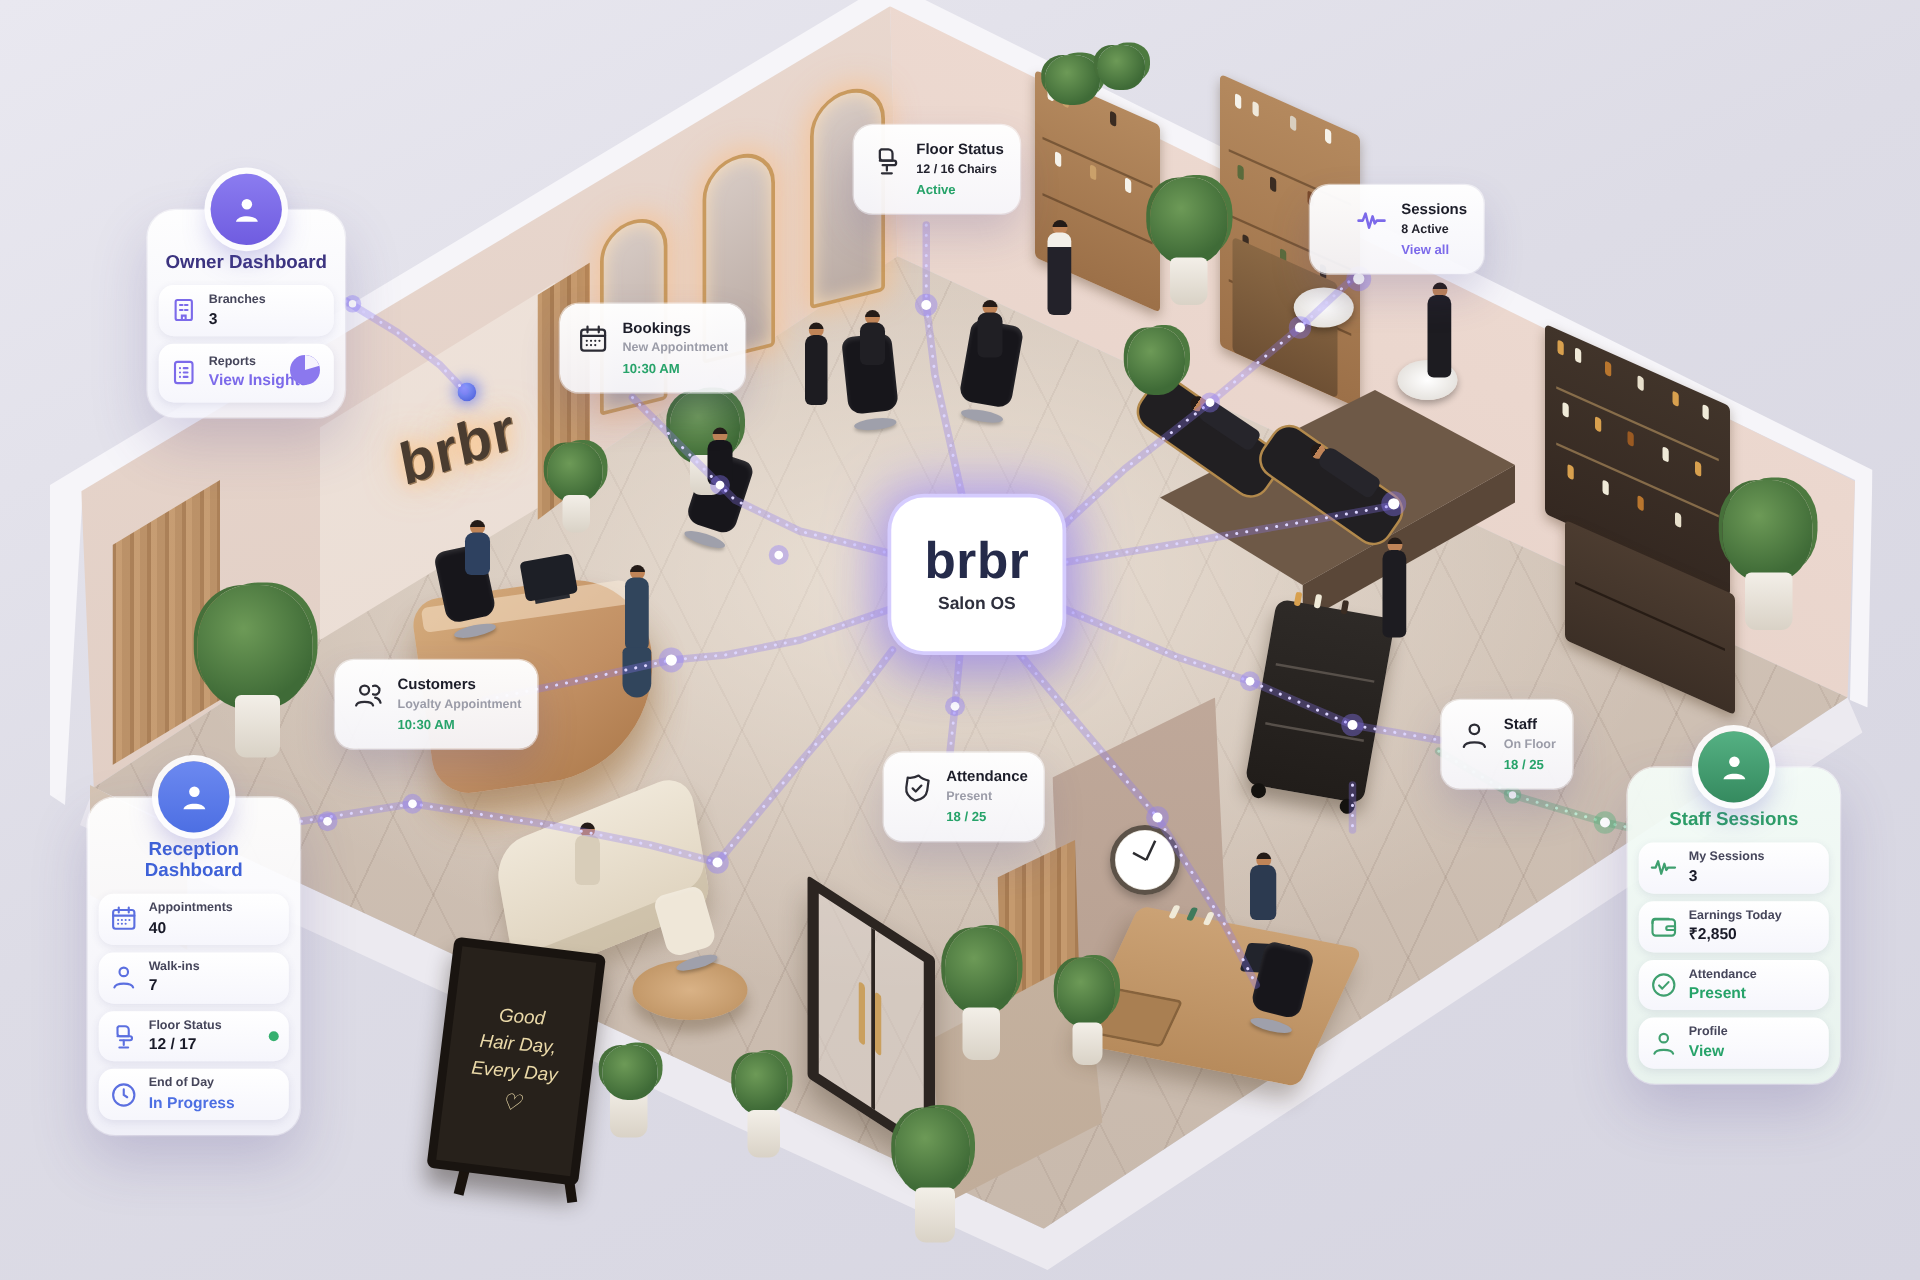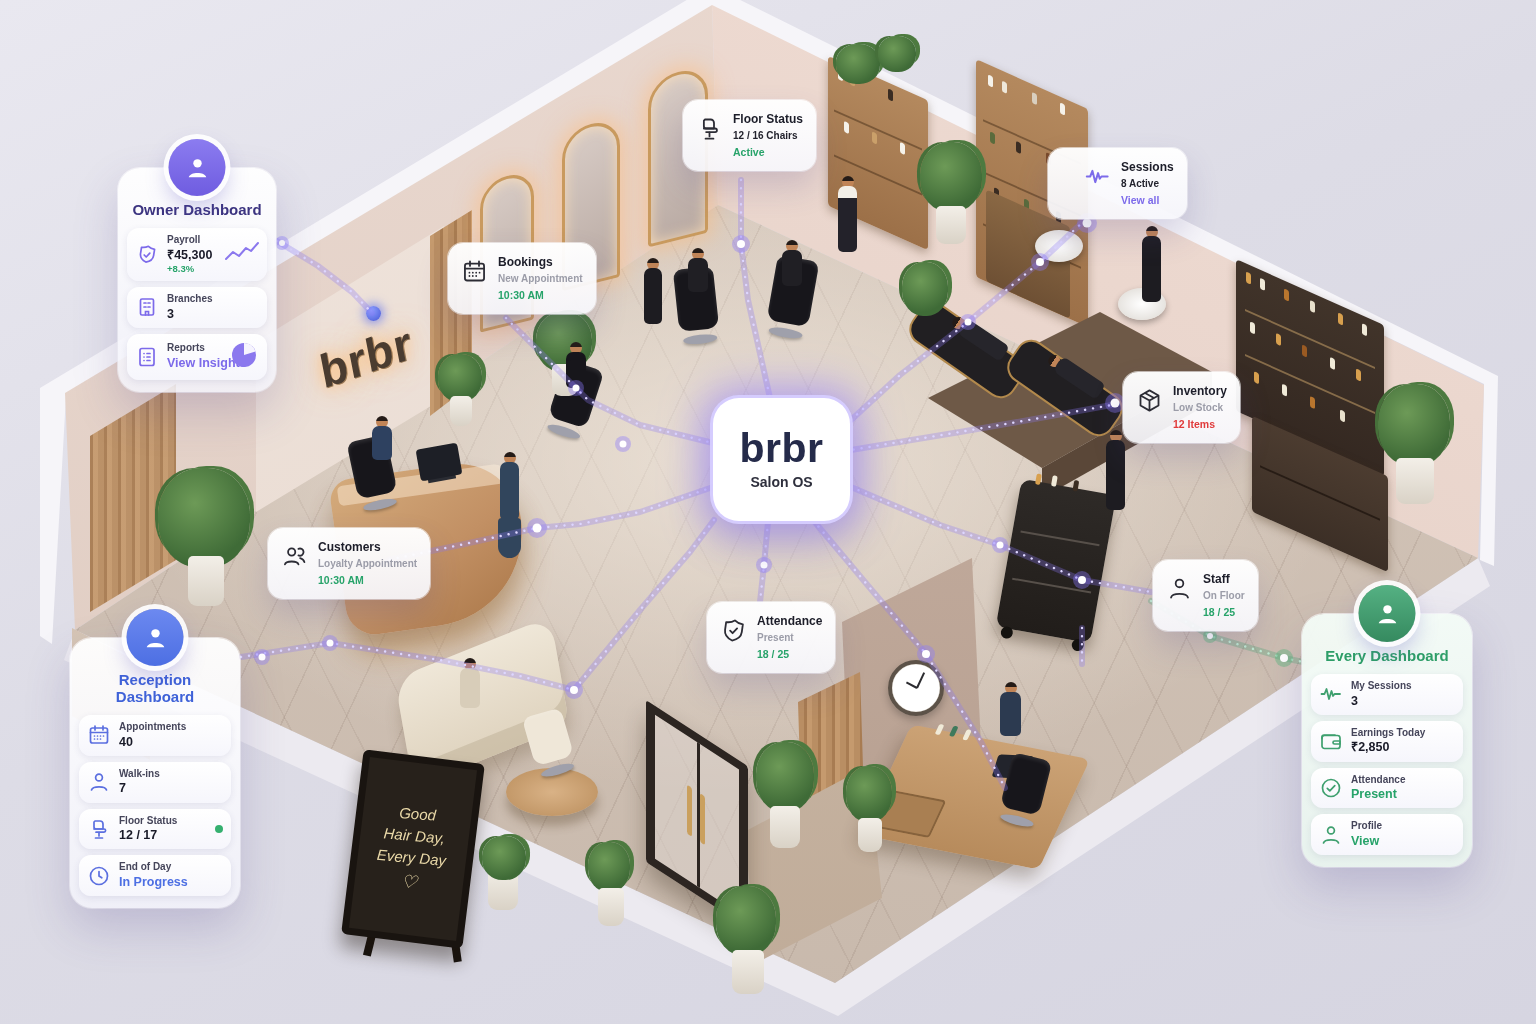--- a/index.html
+++ b/index.html
@@ -441,34 +441,20 @@
         <path d="M2.5 12h3l2-5 2.5 10 2.5-8 1.5 5 1.5-2h5.5"></path>
         </svg>
     </div>
     <div>
       <div class="ft">Sessions</div>
       <div class="fl2 darktx">8 Active</div>
       <div class="fl3 purpletx">View all</div>
     </div>
   </div>
 
-  <div class="fcard" style="left:1123px;top:372px;">
-    <div class="fic">
-      <svg viewBox="0 0 24 24" fill="none" stroke="currentColor" stroke-width="1.6" stroke-linejoin="round">
-        <path d="M12 3l8 4.5v9L12 21l-8-4.5v-9z"></path>
-          <path d="M4 7.5l8 4.5 8-4.5M12 12v9"></path>
-          <path d="M8 5.3l8 4.5"></path>
-        </svg>
-    </div>
-    <div>
-      <div class="ft">Inventory</div>
-      <div class="fl2 graytx">Low Stock</div>
-      <div class="fl3 redtx">12 Items</div>
-    </div>
-  </div>
 
   <div class="fcard" style="left:268px;top:528px;">
     <div class="fic">
       <svg viewBox="0 0 24 24" fill="none" stroke="currentColor" stroke-width="1.6" stroke-linecap="round">
         <circle cx="9.5" cy="8" r="3.2"></circle>
           <path d="M3.5 19c.8-3.4 11.2-3.4 12 0"></path>
           <path d="M15.5 5.2a3.2 3.2 0 1 1 0 5.8M17 13.4c2 .5 3.3 1.6 3.8 3.6"></path>
         </svg>
     </div>
     <div>
@@ -508,38 +494,20 @@
 
 
   <div class="dash" style="left:118px;top:168px;width:158px;">
     <div class="avatar" style="background:linear-gradient(#8b7cf0,#6f5ce0);">
       <svg width="28" height="28" viewBox="0 0 24 24" fill="#ffffff">
           <circle cx="12" cy="8" r="3.6"></circle>
           <path d="M4.5 20c1-5 14-5 15 0z"></path>
         </svg>
     </div>
     <h2 style="color:#3c3480">Owner Dashboard</h2>
-    <div class="row">
-      <div class="ric" style="color:#7c6aea">
-        <svg viewBox="0 0 24 24" fill="none" stroke="currentColor" stroke-width="1.7" stroke-linecap="round" stroke-linejoin="round">
-          <path d="M12 3.2c2.2 1.5 4.8 2 6.6 2v6.3c0 3.6-2.6 6.3-6.6 7.7-4-1.4-6.6-4.1-6.6-7.7V5.2c1.8 0 4.4-.5 6.6-2z" transform="rotate(9 12 12)"></path>
-            <path d="M9.2 12l2 2 3.6-3.8"></path>
-          </svg>
-      </div>
-      <div class="rtx">
-        <div class="rlabel">Payroll</div>
-        <div class="rvalue">₹45,300</div>
-        <div class="rsub green">+8.3%</div>
-      </div>
-      <div class="rspark">
-        <svg width="34" height="24" viewBox="0 0 34 24" fill="none">
-            <polyline points="1,18 8,11 14,15 21,7 26,10 33,2" stroke="#8b78ee" stroke-width="2" stroke-linecap="round" stroke-linejoin="round"></polyline>
-          </svg>
-      </div>
-    </div>
     <div class="row">
       <div class="ric" style="color:#7c6aea">
         <svg viewBox="0 0 24 24" fill="none" stroke="currentColor" stroke-width="1.7" stroke-linecap="round">
           <rect x="5.5" y="4" width="13" height="16" rx="1.5"></rect>
             <path d="M9 8h2M13 8h2M9 12h2M13 12h2M10.5 20v-3.5h3V20"></path>
           </svg>
       </div>
       <div class="rtx">
         <div class="rlabel">Branches</div>
         <div class="rvalue">3</div>
@@ -626,21 +594,21 @@
     </div>
   </div>
 
   <div class="dash" style="left:1302px;top:614px;width:170px;background:linear-gradient(180deg,rgba(244,252,247,.95),rgba(234,246,239,.88));">
     <div class="avatar" style="background:linear-gradient(#55b183,#358a5f);">
       <svg width="28" height="28" viewBox="0 0 24 24" fill="#ffffff">
           <circle cx="12" cy="8" r="3.6"></circle>
           <path d="M4.5 20c1-5 14-5 15 0z"></path>
         </svg>
     </div>
-    <h2 style="color:#2e9e68">Every Dashboard</h2>
+    <h2 style="color:#2e9e68">Staff Sessions</h2>
     <div class="row">
       <div class="ric" style="color:#3fa06f">
         <svg viewBox="0 0 24 24" fill="none" stroke="currentColor" stroke-width="1.8" stroke-linecap="round" stroke-linejoin="round">
           <path d="M2.5 12h3l2-5 2.5 10 2.5-8 1.5 5 1.5-2h5.5"></path>
           </svg>
       </div>
       <div class="rtx">
         <div class="rlabel">My Sessions</div>
         <div class="rvalue">3</div>
       </div>

